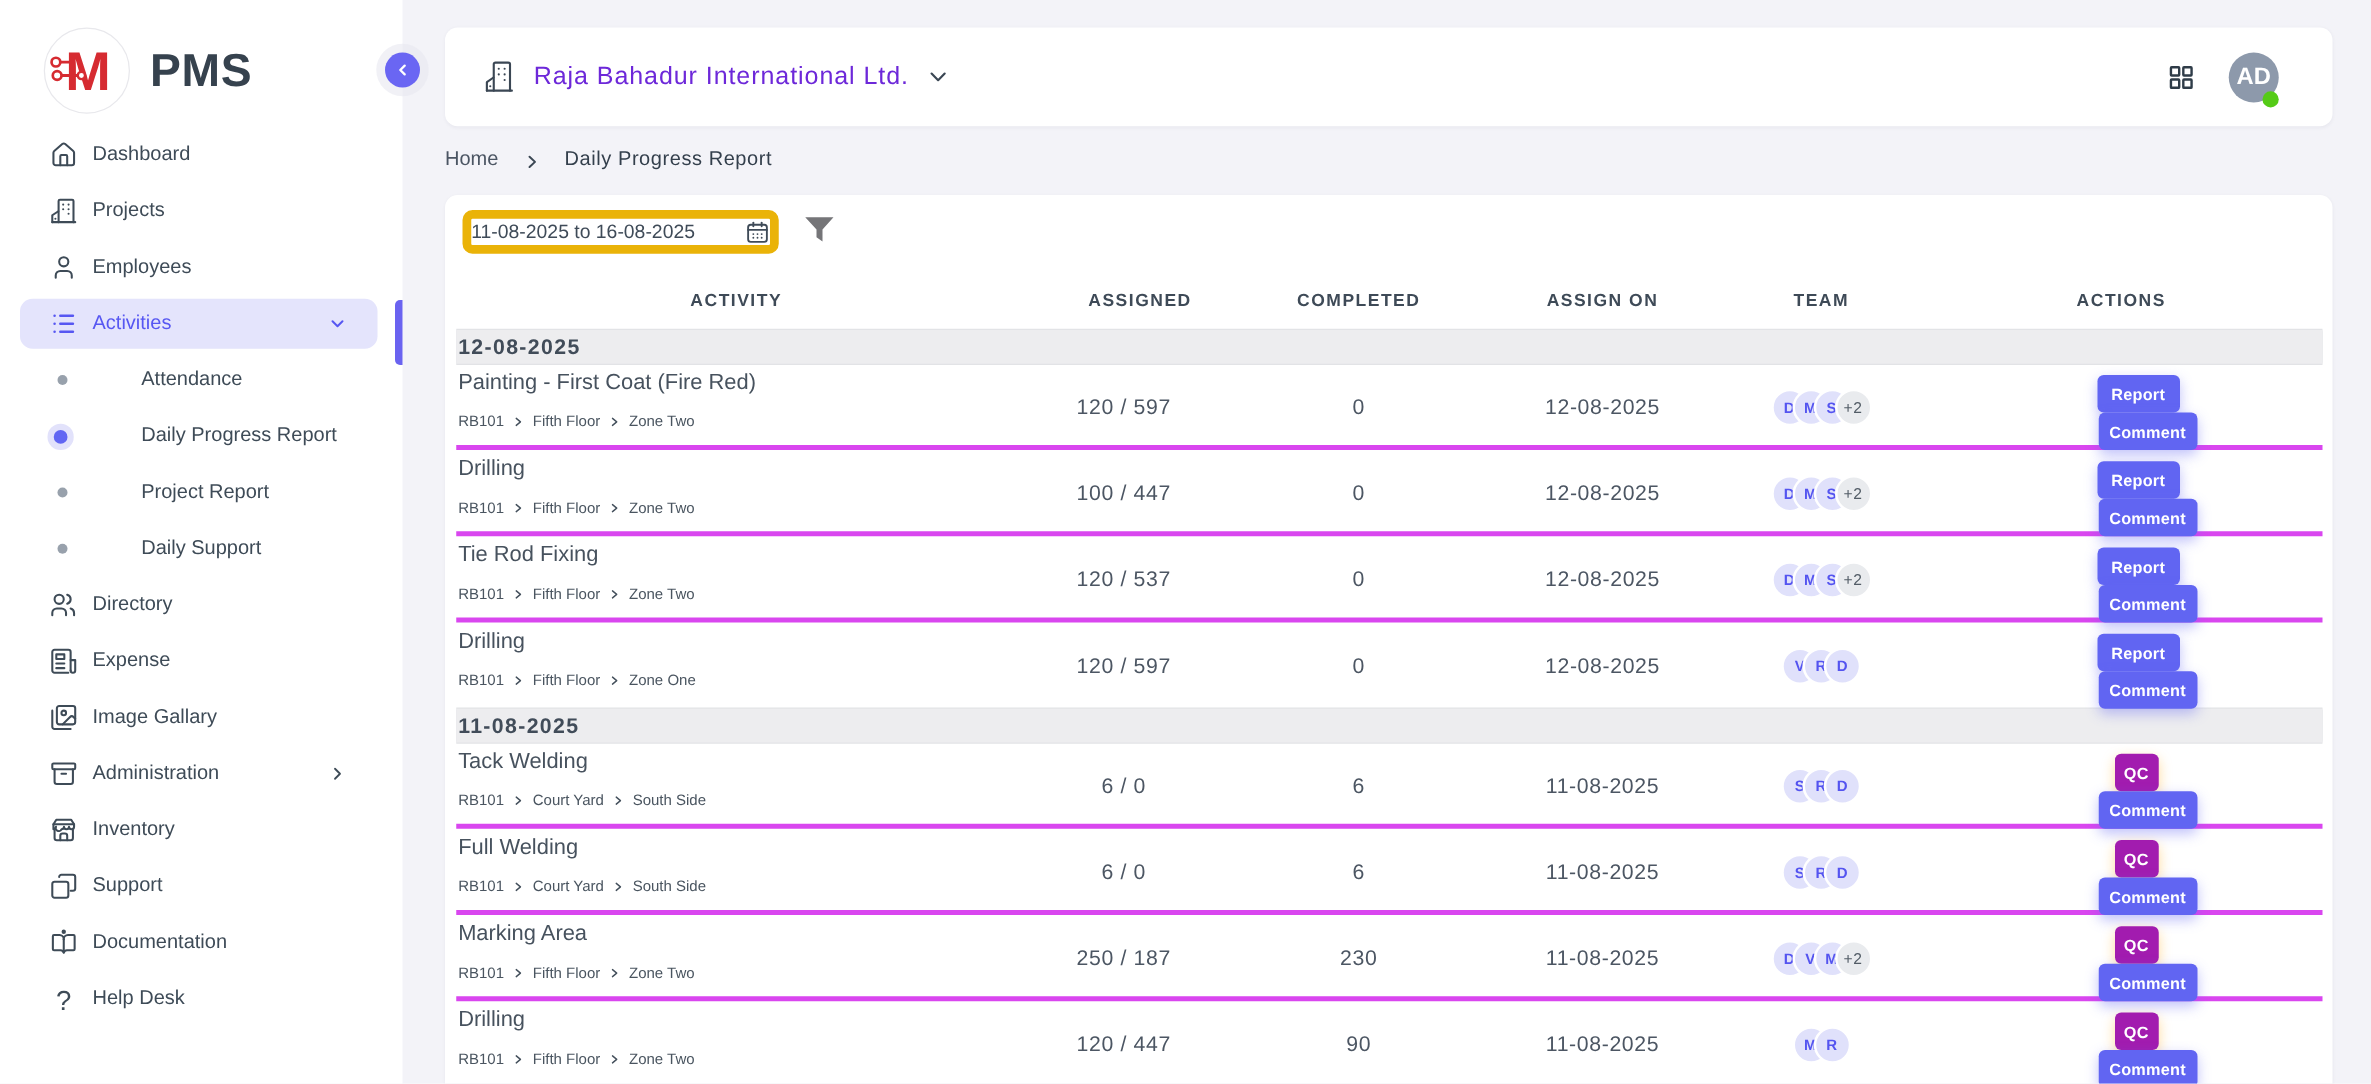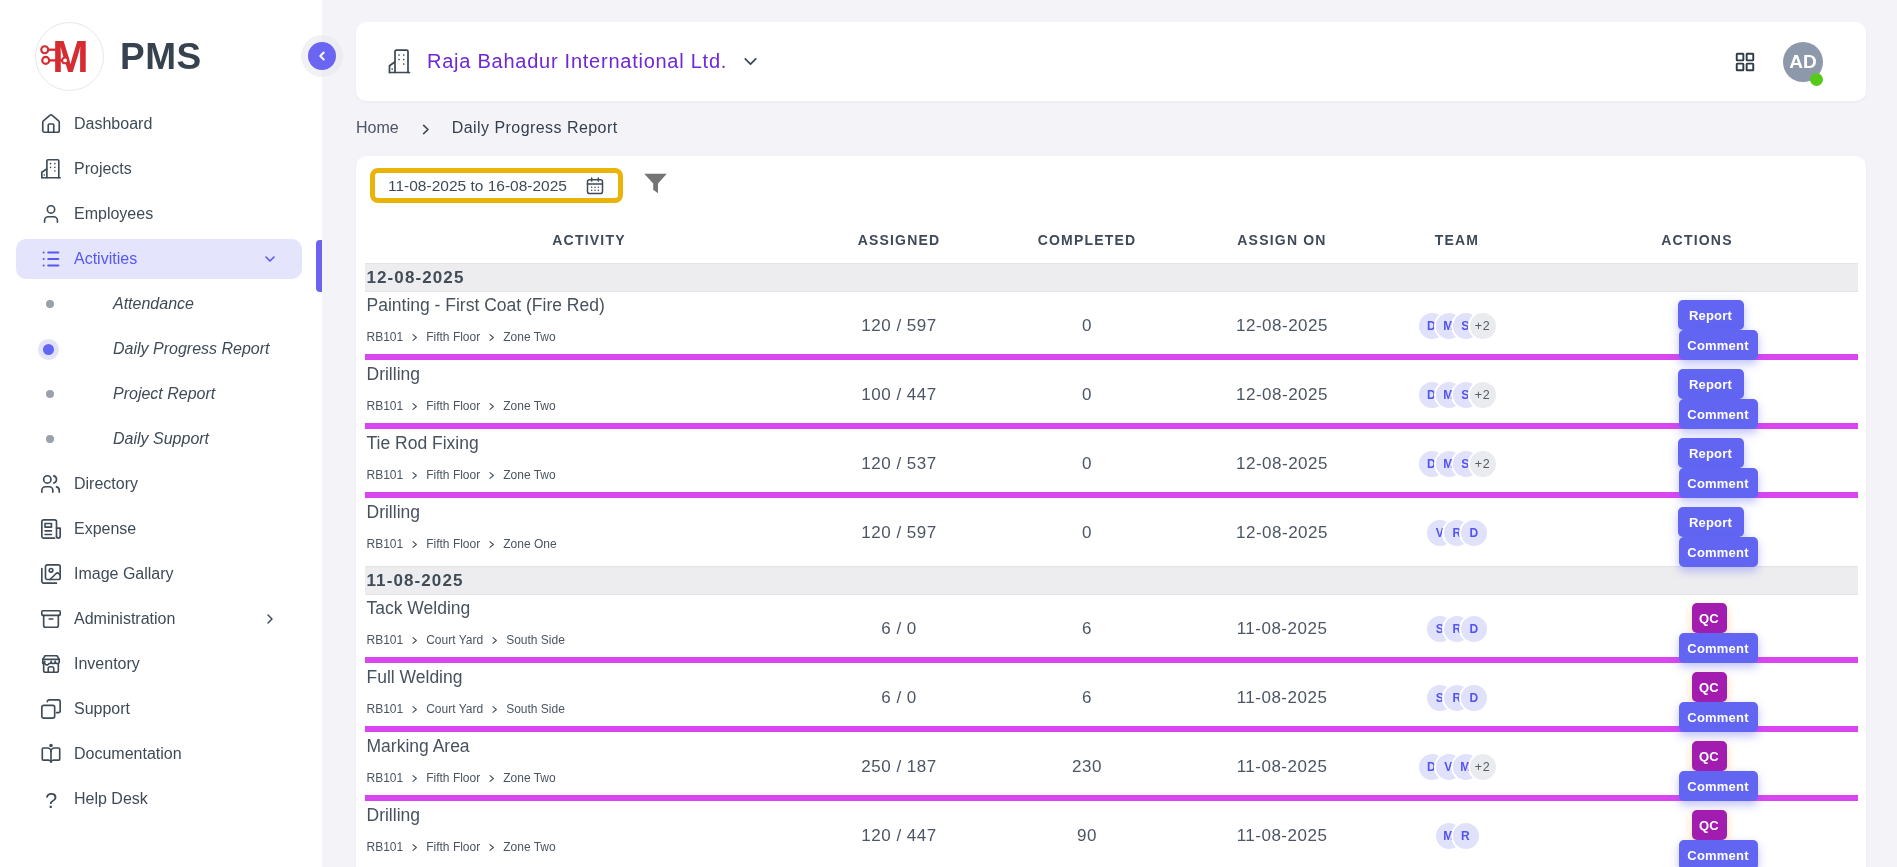--- a/index.html
+++ b/index.html
@@ -13,49 +13,49 @@
   .pms { font-size:37px; font-weight:700; color:#36424e; margin-left:16px; letter-spacing:0.5px; }
 
   .nav { position:absolute; left:0; top:104px; width:322px; }
   .nav-item { height:40px; margin:0 0 5px 16px; width:286px; border-radius:10px; display:flex; align-items:center; font-size:16px; color:#3e4b57; font-weight:500; position:relative; }
   .nav-item .ic { position:absolute; left:24px; width:22px; height:22px; }
   .nav-item .lbl { position:absolute; left:58px; }
   .nav-item.active { background:#e4e4fc; color:#5757f2; }
   .nav-item .chev { position:absolute; right:24px; }
   .sub-item { height:40px; margin-bottom:5px; display:flex; align-items:center; font-size:16px; color:#3e4b57; font-weight:500; position:relative; }
   .sub-item .dot { position:absolute; left:46px; width:8px; height:8px; border-radius:50%; background:#98a1ac; }
-  .sub-item .lbl { position:absolute; left:113px;font-style:italic; }
+  .sub-item .lbl { position:absolute; left:113px; }
   .scroll-thumb { position:absolute; right:0; top:240px; width:6px; height:52px; background:#6a63f0; border-radius:4px 0 0 4px; }
 
   .collapse-btn { position:absolute; left:308px; top:42px; width:28px; height:28px; border-radius:50%; background:#6a66f3; color:#fff; display:flex; align-items:center; justify-content:center; z-index:5; box-shadow:0 0 0 7px rgba(231,231,240,0.6); }
 
   
   .topbar { position:absolute; left:356px; top:22px; width:1510px; height:79px; background:#fff; border-radius:10px; box-shadow:0 1px 3px rgba(40,40,80,0.05); }
   .tb-left { position:absolute; left:32px; top:0; height:79px; display:flex; align-items:center; }
   .tb-title { font-size:20px; font-weight:500; color:#6d28d9; margin-left:16px; letter-spacing:0.75px; }
   .tb-right { position:absolute; right:43px; top:0; height:79px; display:flex; align-items:center; }
   .avatar-big { width:40px; height:40px; border-radius:50%; background:#8d99ab; color:#fff; font-size:19px; font-weight:700; display:flex; align-items:center; justify-content:center; position:relative; margin-left:27px; }
   .avatar-big .status { position:absolute; right:0px; bottom:-4px; width:13px; height:13px; border-radius:50%; background:#55cb17; }
 
   .crumbs { position:absolute; left:356px; top:119px; font-size:16px; color:#4b5563; display:flex; align-items:center; }
   .crumbs .sepsvg { margin:0 19px; position:relative; top:1px; }
   .crumbs .cur { color:#333f4c; letter-spacing:0.45px; }
 
   .card { position:absolute; left:356px; top:156px; width:1510px; height:711px; background:#fff; border-radius:10px 10px 0 0; box-shadow:0 1px 3px rgba(40,40,80,0.05); overflow:hidden; }
 
-  .date-input { position:absolute; left:14px; top:12px; width:253px; height:35px; border:5px solid #eab308; border-radius:8px; display:flex; align-items:center; padding:0 13px; font-size:15.5px; color:#3f4b58; }
+  .date-input { position:absolute; left:14px; top:12px; width:253px; height:35px; border:7px solid #eab308; border-radius:8px; display:flex; align-items:center; padding:0 0; font-size:15.5px; color:#3f4b58; }
   .date-input svg { margin-left:auto; }
   .funnel { position:absolute; left:287px; top:17px; }
 
   .thead { position:absolute; top:69px; left:0; width:1510px; height:30px; }
   .th { position:absolute; top:0; height:30px; display:flex; align-items:center; justify-content:center; font-size:14px; font-weight:700; color:#3e4a57; letter-spacing:1.2px; }
 
   .tbody { position:absolute; top:108px; left:8.5px; width:1493px; }
   .datebar { height:27px; background:#ededef; box-shadow:0 -1px 0 #e2e3e6, 0 1px 0 #e2e3e6; display:flex; align-items:center; padding-left:2px; font-size:17px; font-weight:700; color:#414c59; letter-spacing:1.1px; }
-  .row { height:69px; position:relative; border-bottom:6px solid #d946ef; }
+  .row { height:69px; position:relative; border-bottom:4px solid #d946ef; }
   .row.last { border-bottom:none; }
   .r-title { position:absolute; left:2px; top:4px; font-size:17.5px; color:#47525e; }
   .r-crumb { position:absolute; left:2px; top:39px; font-size:12px; color:#4a5560; display:flex; align-items:center; }
   .r-crumb .c { margin:0 7px; }
   .cell { position:absolute; top:0; height:69px; display:flex; align-items:center; justify-content:center; font-size:17px; color:#4c5663; letter-spacing:0.5px; }
   .c-assigned { left:454.5px; width:160px; }
   .c-completed { left:642.5px; width:160px; }
   .c-assignon { left:837.5px; width:160px; }
   .c-team { left:1012.5px; width:160px; }
   .c-actions { left:1200px; width:314px; justify-content:flex-end; padding-right:7px;flex-direction:column; }
@@ -276,21 +276,21 @@
         <circle cx="16" cy="17" r="0.9" fill="#3f4b58" stroke="none"></circle>
       </svg>
   </div>
   <div class="funnel">
     <svg width="25" height="21" viewBox="0 0 25 21" fill="#757578">
         <path d="M1.2 0.8h22.6L15 10.6v9.6l-4.8-3.4v-6.2Z"></path>
       </svg>
   </div>
   <div class="thead">
     <div class="th" style="left:163px;width:140px;">ACTIVITY</div>
-    <div class="th" style="left:473px;width:140px;">ASSIGNED</div>
+    <div class="th" style="left:486px;width:140px;">ASSIGNED</div>
     <div class="th" style="left:661px;width:140px;">COMPLETED</div>
     <div class="th" style="left:856px;width:140px;">ASSIGN ON</div>
     <div class="th" style="left:1031px;width:140px;">TEAM</div>
     <div class="th" style="left:1271px;width:140px;">ACTIONS</div>
   </div>
   <div class="tbody">
     <div class="datebar">12-08-2025</div>
     <div class="row">
       <div class="r-title">Painting - First Coat (Fire Red)</div>
       <div class="r-crumb">RB101 <svg class="c" width="9" height="9" viewBox="0 0 24 24" fill="none" stroke="#44505c" stroke-width="3" stroke-linecap="round" stroke-linejoin="round">

